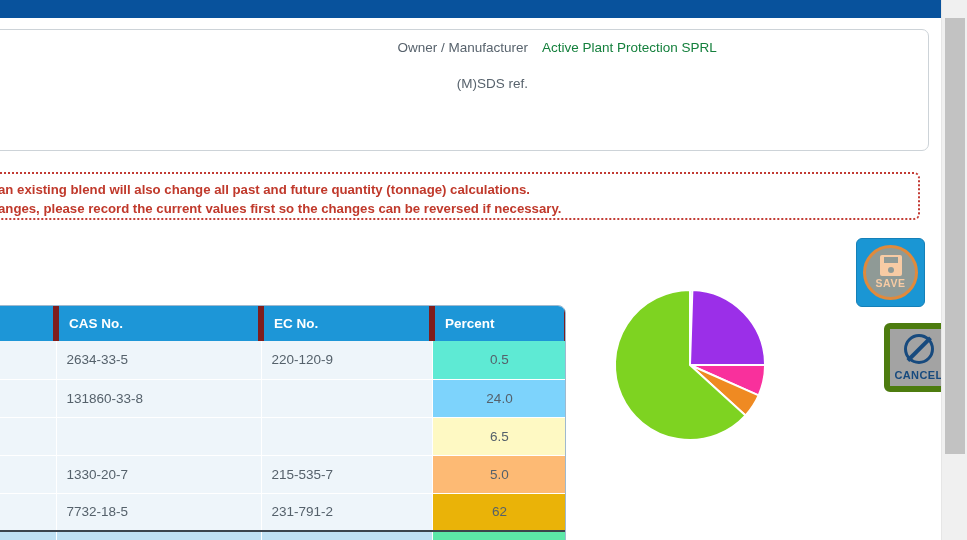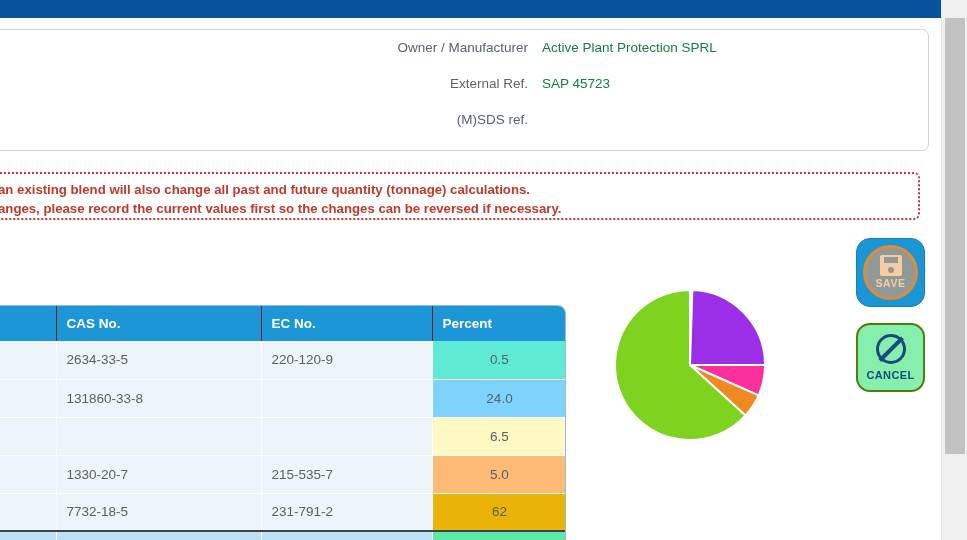--- a/index.html
+++ b/index.html
@@ -95,21 +95,21 @@
   }
 
   
   .actions {
     position: absolute;
     left: 856px; top: 238px;
     width: 70px;
   }
   .btn {
     width: 69px; height: 69px;
-    border-radius: 14px;
+    border-radius: 6px;
     display: flex;
     flex-direction: column;
     align-items: center;
     justify-content: center;
     cursor: pointer;
     position: relative;
   }
   .btn-save {
     background: #1a96d4;
     border: 1px solid #1580b8;
@@ -148,22 +148,23 @@
     background: #8f9a96;
   }
   .save-text {
     font-size: 10.5px;
     font-weight: bold;
     color: #f7cba4;
     letter-spacing: 0.6px;
     margin-top: 1px;
   }
   .btn-cancel {
-    background: #86efac;
-    border: 2px solid #4d7c0f;
+    background: #a3a3a3;
+    border: 6px solid #4d7c0f;
+    margin-left: 28px;
   }
   .cancel-mark {
     width: 30px; height: 30px;
     border-radius: 50%;
     border: 3.5px solid #174a7e;
     position: relative;
   }
   .cancel-mark::after {
     content: "";
     position: absolute;
@@ -206,21 +207,21 @@
     table-layout: fixed;
   }
   table.comp th {
     background: #1d96d7;
     color: #ffffff;
     font-size: 13.5px;
     font-weight: bold;
     text-align: left;
     padding: 9px 10px;
     height: 35px;
-    border-right: 1px solid #7f1d1d;
+    border-right: 6px solid #7f1d1d;
     white-space: nowrap;
   }
   table.comp td {
     background: #eef5fa;
     color: #55616b;
     font-size: 13.5px;
     padding: 9px 10px;
     height: 38px;
     border-right: 1px solid #ffffff;
     border-bottom: 1px solid #ffffff;
@@ -248,24 +249,20 @@
   <div class="topbar"></div>
 
   <div class="card">
     <div class="card-fields">
 
       <div class="field-row">
         <div class="field-label">Owner / Manufacturer</div>
         <div class="field-value">Active Plant Protection SPRL</div>
       </div>
 
-      <div class="field-row">
-        <div class="field-label">External Ref.</div>
-        <div class="field-value">SAP 45723</div>
-      </div>
 
       <div class="field-row">
         <div class="field-label">(M)SDS ref.</div>
         <div class="field-value"></div>
       </div>
 
     </div>
   </div>
 
   <div class="warning">

